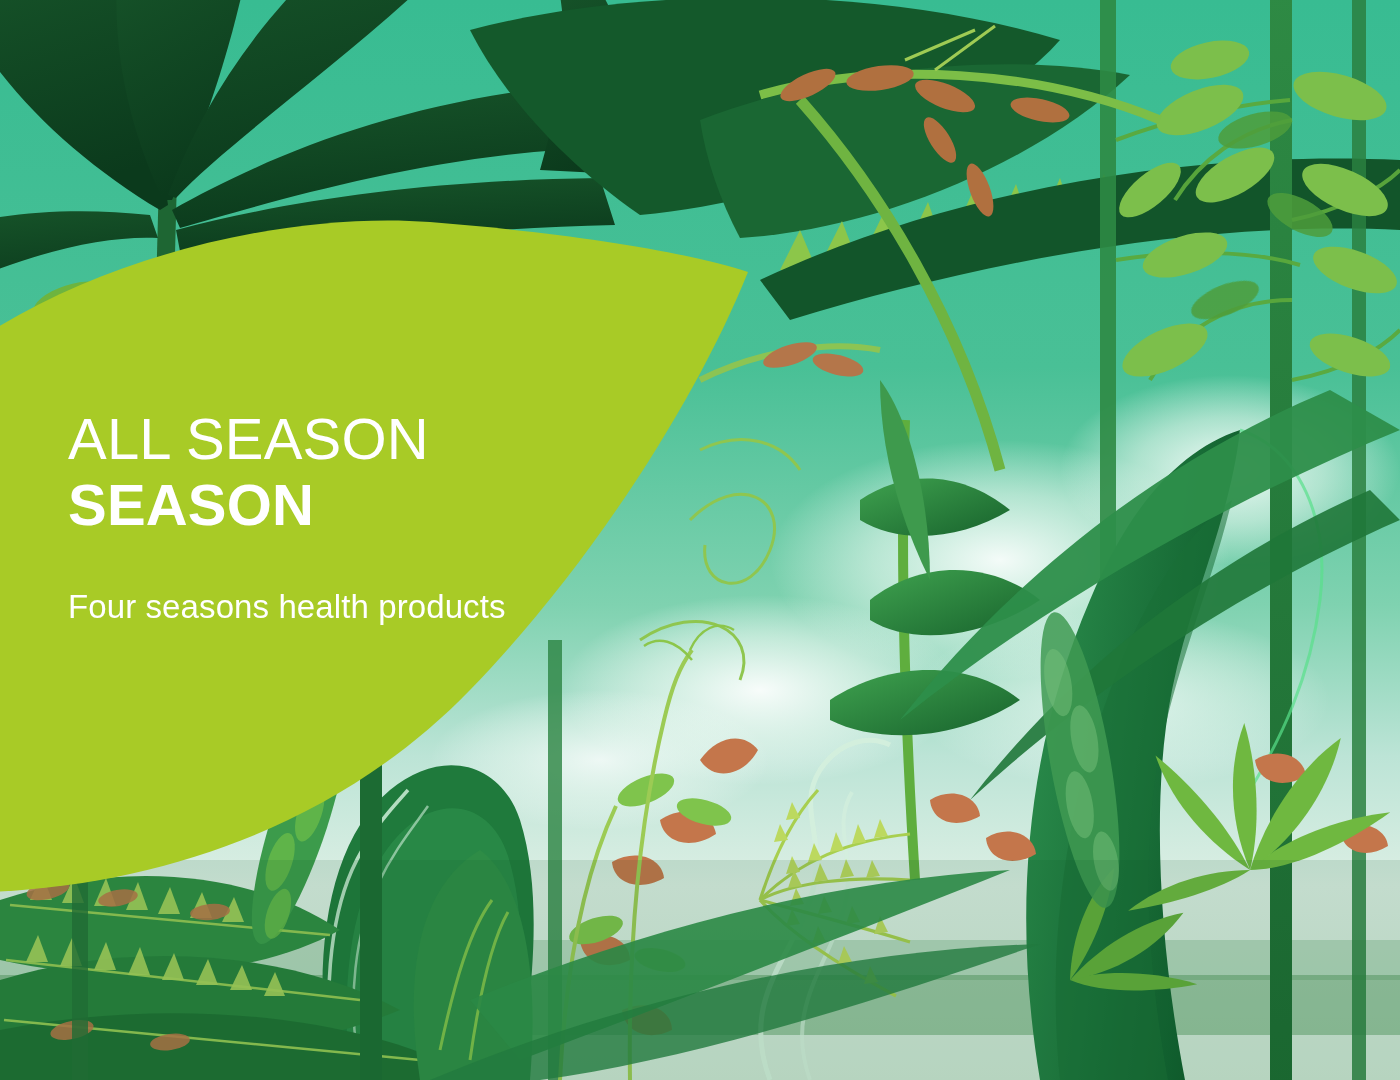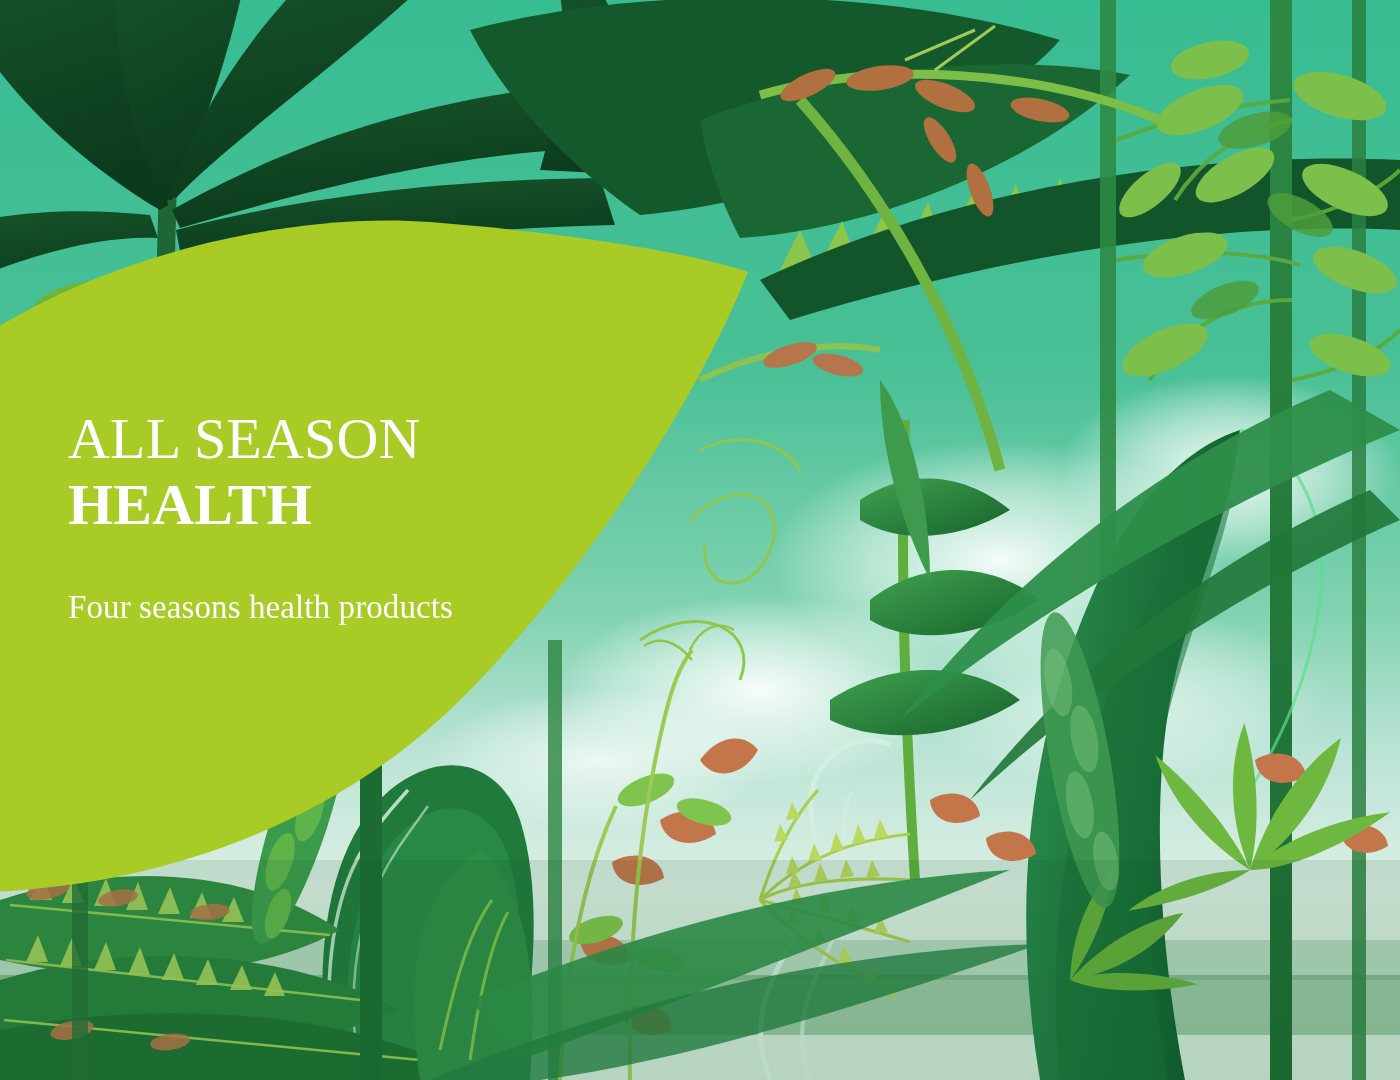--- a/index.html
+++ b/index.html
@@ -3,21 +3,21 @@
 <meta charset="utf-8">
 <title>All Season Health</title>
 <style>
   * { margin:0; padding:0; box-sizing:border-box; }
   html,body { width:1400px; height:1080px; overflow:hidden; background:#3FBE92; }
 
   #stage {
     position:relative;
     width:1400px; height:1080px;
     overflow:hidden;
-    font-family:Liberation Serif, serif;
+    font-family:Liberation Sans, sans-serif;
   }
 
   
   #bg { position:absolute; inset:0; width:1400px; height:1080px; display:block; }
 
   
   #grain {
     position:absolute; inset:0;
     pointer-events:none;
     opacity:.30;
@@ -398,17 +398,17 @@
     <path d="M-10,332
              C 120,250 300,212 430,222
              C 560,232 690,252 748,272
              C 700,392 596,560 470,690
              C 344,820 170,884 -10,892
              Z" fill="#A8CB26"></path>
   </svg>
 
   <div id="copy">
     <span class="t-line1">ALL SEASON</span>
-    <span class="t-line2">HEALTH</span>
+    <span class="t-line2">SEASON</span>
     <span class="t-sub">Four seasons health products</span>
   </div>
 
 </div>
 
 </body></html>

